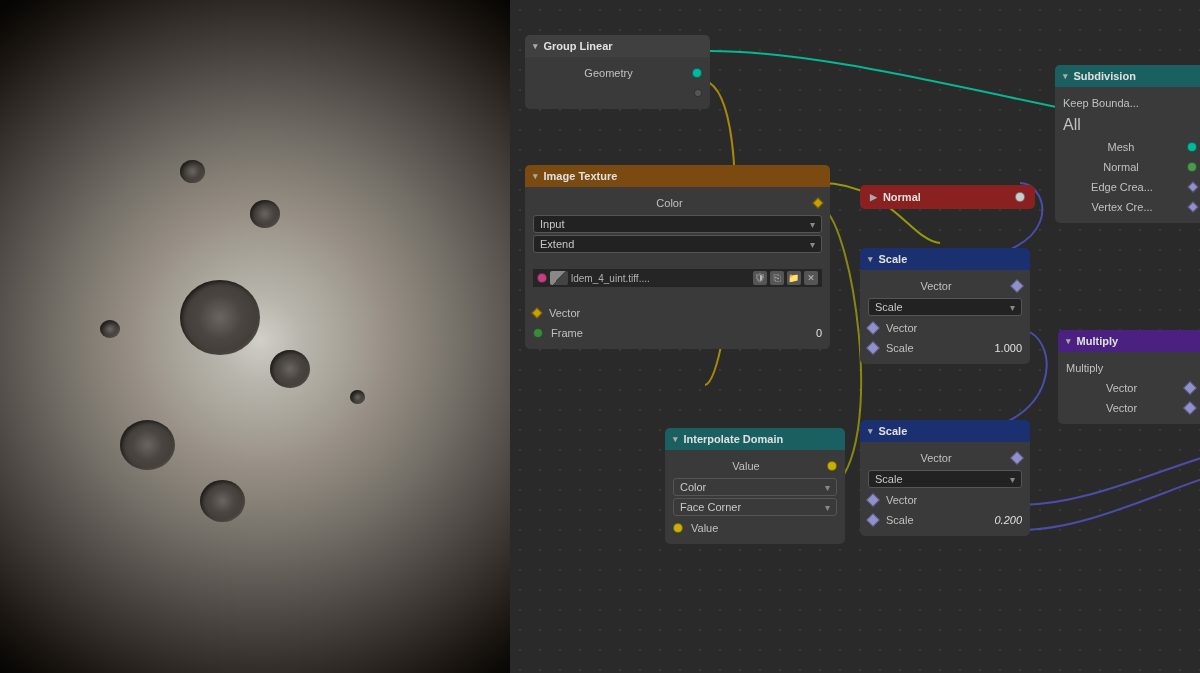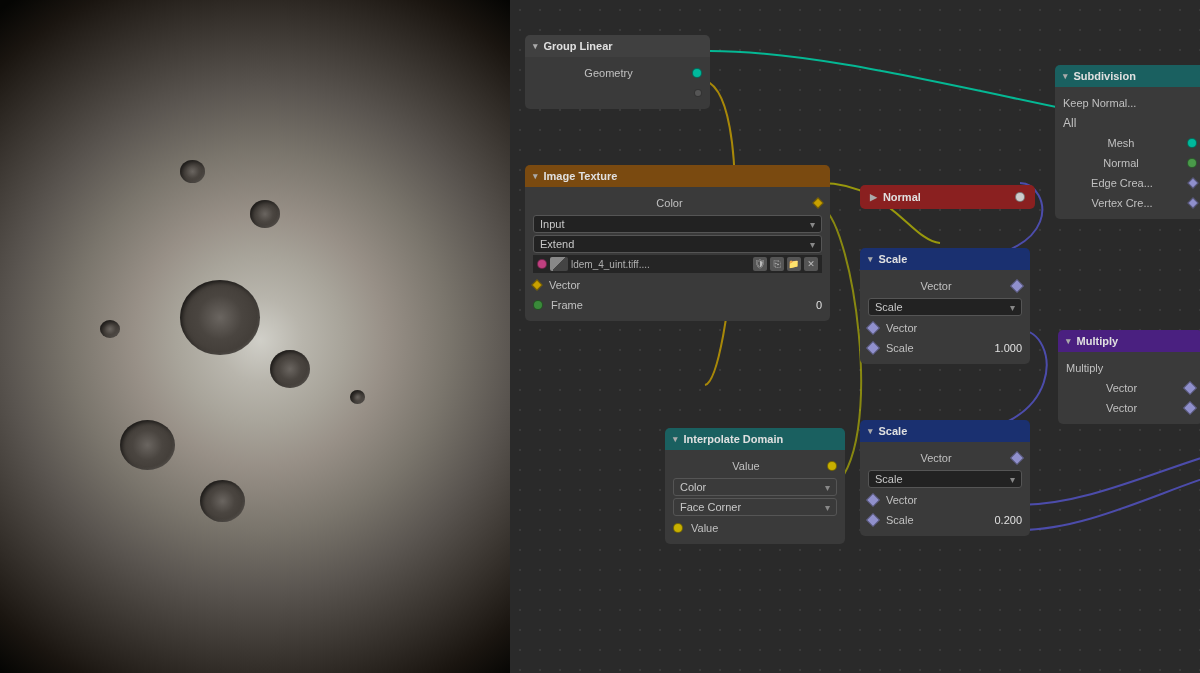--- a/index.html
+++ b/index.html
@@ -145,21 +145,21 @@
     .node-dropdown .arrow {
       color: #888;
       font-size: 10px;
     }
 
     
     .file-row {
       display: flex;
       align-items: center;
       gap: 3px;
-      margin: 2px 8px;
+      margin: 16px 8px;
       background: #252525;
       border-radius: 0;
       padding: 2px 4px;
     }
 
     .file-name {
       color: #b0b0b0;
       font-size: 10px;
       flex: 1;
       overflow: hidden;
@@ -373,21 +373,21 @@
       </div>
 
       <div class="node-row">
         <div class="socket" style="width:10px;height:10px;background:#9090cc;border-radius:0;transform:rotate(45deg);margin-right:4px;"></div>
         <span class="node-row-label node-row-label-left">Vector</span>
       </div>
 
       <div class="node-row">
         <div class="socket" style="width:10px;height:10px;background:#9090cc;border-radius:0;transform:rotate(45deg);margin-right:4px;"></div>
         <span class="node-row-label node-row-label-left">Scale</span>
-        <span style="color:#e0e0e0;font-size:11px;margin-left:auto;">0.200</span>
+        <span style="color:#e0e0e0;font-size:11px;margin-left:auto;font-style:italic;">0.200</span>
       </div>
     </div>
   </div>
 
   <div class="node" style="left: 155px; top: 428px; width: 180px;">
     <div class="node-header header-teal">
       <span class="chevron">▾</span>
       <span>Interpolate Domain</span>
     </div>
     <div class="node-body">
@@ -414,24 +414,24 @@
     </div>
   </div>
 
   <div class="node" style="left: 545px; top: 65px; width: 150px;">
     <div class="node-header header-teal">
       <span class="chevron">▾</span>
       <span>Subdivision</span>
     </div>
     <div class="node-body">
       <div class="node-row">
-        <span style="color:#c0c0c0;font-size:11px;">Keep Normal...</span>
-      </div>
-      <div class="node-row">
-        <span style="color:#c0c0c0;font-size:12px;">All</span>
+        <span style="color:#c0c0c0;font-size:11px;">Keep Bounda...</span>
+      </div>
+      <div class="node-row">
+        <span style="color:#c0c0c0;font-size:16px;">All</span>
       </div>
 
       <div class="node-row" style="justify-content:flex-end;">
         <span class="node-row-label">Mesh</span>
         <div class="socket socket-teal" style="margin-left:4px;"></div>
       </div>
 
       <div class="node-row" style="justify-content:flex-end;">
         <span class="node-row-label">Normal</span>
         <div class="socket socket-green-small" style="margin-left:4px;background:#4a9a4a;"></div>

